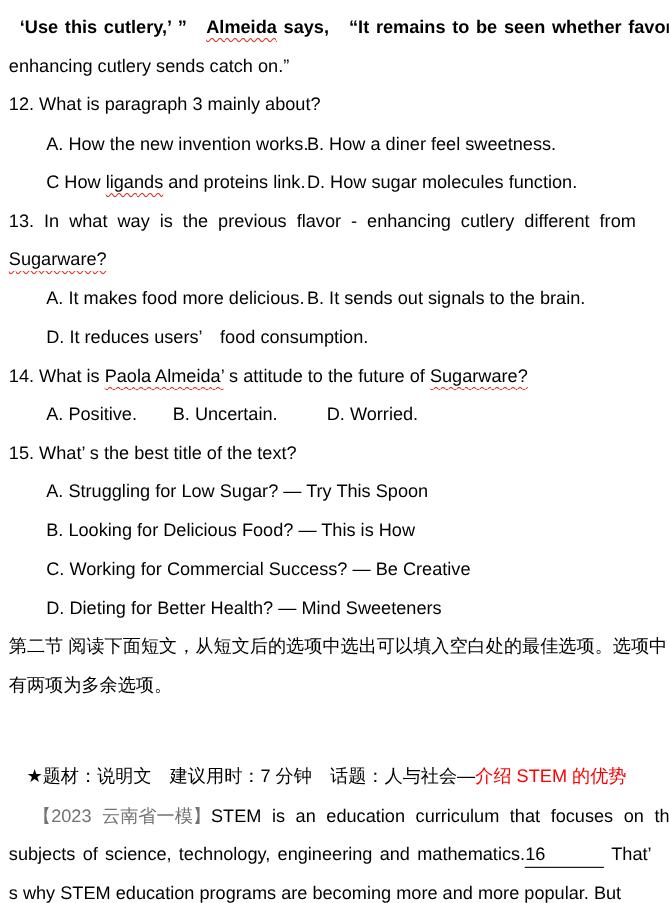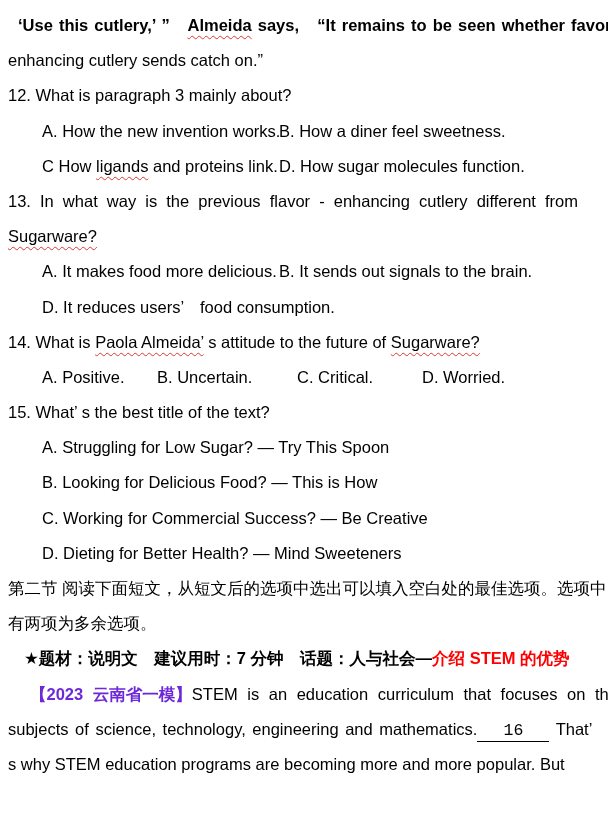--- a/index.html
+++ b/index.html
@@ -42,53 +42,51 @@
   .opts-4 .c2 { display: inline-block; width: 140px; }
   .opts-4 .c3 { display: inline-block; width: 125px; }
   
   .sq {
     text-decoration-line: underline;
     text-decoration-style: wavy;
     text-decoration-color: #d83a2e;
     text-decoration-thickness: 1px;
     text-underline-offset: 4px;
   }
-  .bold  { font-weight: bold; }
+  .bold  { font-weight: normal; margin-top: 48px; }
   .red   { color: #ff0000; }
-  .blue  { color: #6d28d9; }
+  .blue  { color: #737373; }
   
   .blank {
     display: inline-block;
     width: 72px;
     height: 21px;
     line-height: 21px;
-    text-align: center;
     border-bottom: 1.4px solid #000;
-    font-family: Liberation Mono, monospace;
   }
 </style>
 </head>
 <body>
 
 <div class="doc">
 
   <div class="line ind-first ws1"><span>‘Use this cutlery,’ ”   </span><span class="sq">Almeida</span><span> says,   “It remains to be seen whether favor -</span></div>
   <div class="line">enhancing cutlery sends catch on.”</div>
 
   <div class="line">12. What is paragraph 3 mainly about?</div>
   <div class="line ind-opt opts-2"><span class="colA">A. How the new invention works.</span><span>B. How a diner feel sweetness.</span></div>
   <div class="line ind-opt opts-2"><span class="colA"><span>C How </span><span class="sq">ligands</span><span> and proteins link.</span></span><span>D. How sugar molecules function.</span></div>
 
   <div class="line ws4">13. In what way is the previous flavor - enhancing cutlery different from</div>
   <div class="line"><span class="sq">Sugarware?</span></div>
   <div class="line ind-opt opts-2"><span class="colA">A. It makes food more delicious.</span><span>B. It sends out signals to the brain.</span></div>
   <div class="line ind-opt">D. It reduces users’　food consumption.</div>
 
   <div class="line"><span>14. What is </span><span class="sq">Paola Almeida’</span><span> s attitude to the future of </span><span class="sq">Sugarware?</span></div>
-  <div class="line ind-opt opts-4"><span class="c1">A. Positive.</span><span class="c2">B. Uncertain.</span><span class="c3">C. Critical.</span><span>D. Worried.</span></div>
+  <div class="line ind-opt opts-4"><span class="c1">A. Positive.</span><span class="c2">B. Uncertain.</span><span>D. Worried.</span></div>
 
   <div class="line">15. What’ s the best title of the text?</div>
   <div class="line ind-opt">A. Struggling for Low Sugar? — Try This Spoon</div>
   <div class="line ind-opt">B. Looking for Delicious Food? — This is How</div>
   <div class="line ind-opt">C. Working for Commercial Success? — Be Creative</div>
   <div class="line ind-opt">D. Dieting for Better Health? — Mind Sweeteners</div>
 
   <div class="line">第二节 阅读下面短文，从短文后的选项中选出可以填入空白处的最佳选项。选项中</div>
   <div class="line">有两项为多余选项。</div>
 

